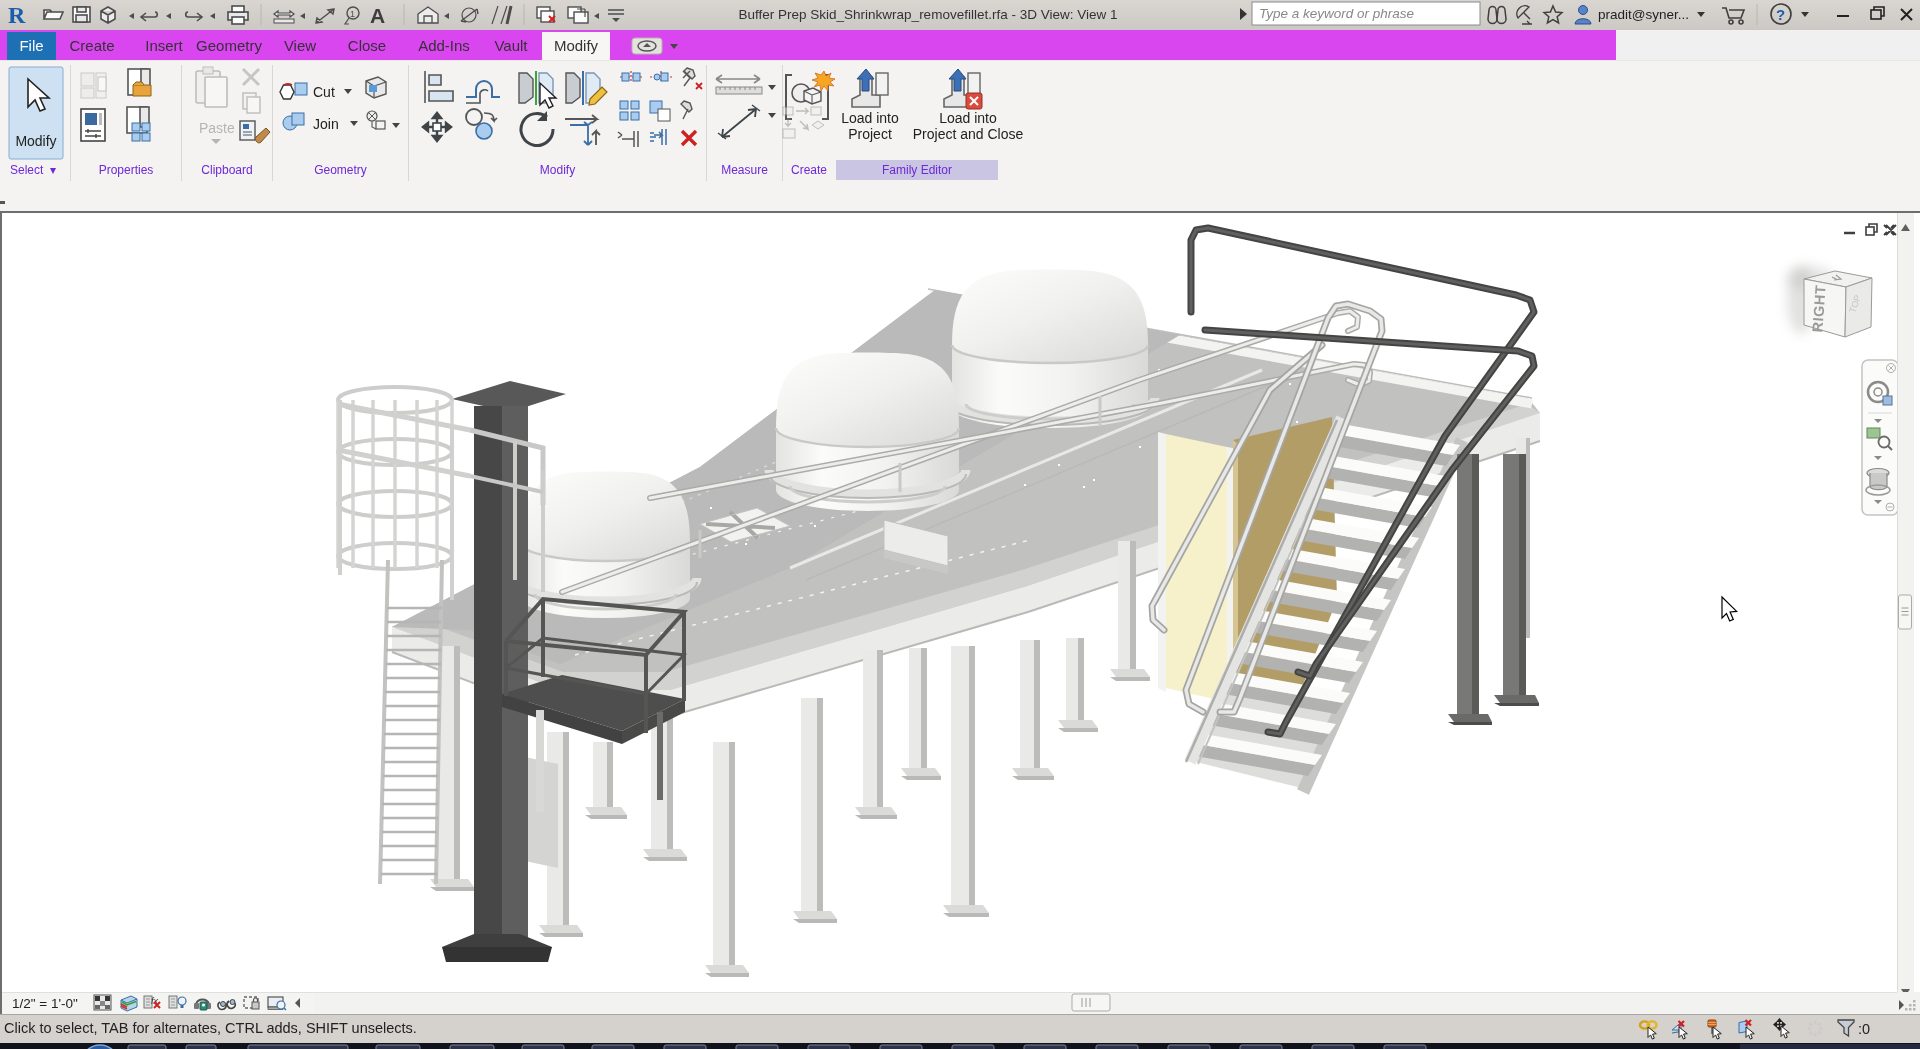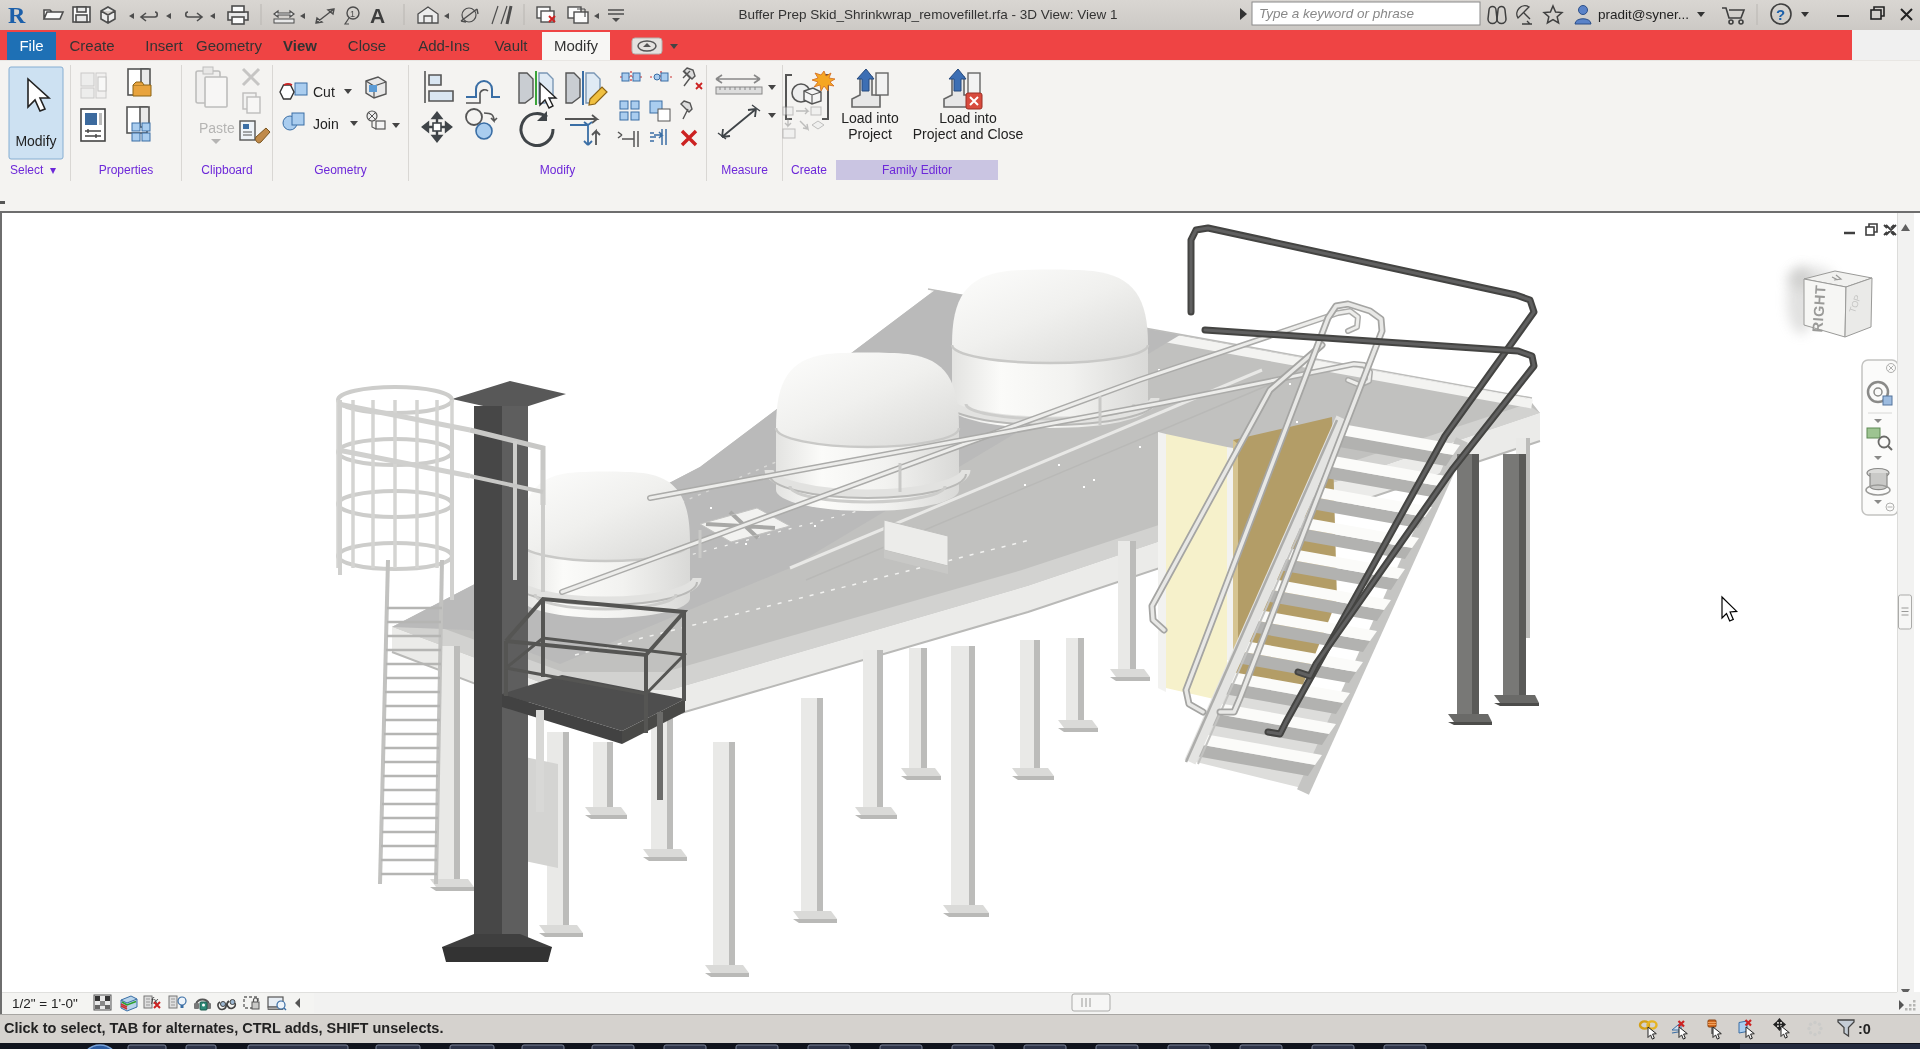--- a/index.html
+++ b/index.html
@@ -1,25 +1,25 @@
 <!DOCTYPE html>
 <html><head>
 <meta charset="utf-8">
 <style>
 * { margin:0; padding:0; box-sizing:border-box; }
 html,body { width:1920px; height:1049px; overflow:hidden; font-family:"Liberation Sans", sans-serif; background:#f0f0f0; }
 #titlebar { position:absolute; left:0; top:0; width:1920px; height:30px; background:linear-gradient(#d9d6d2,#ccc9c5); }
-#tabbar { position:absolute; left:0; top:30px; width:1852px; height:30px; background:#ef4444; }
+#tabbar { position:absolute; left:0; top:30px; width:1616px; height:30px; background:#d946ef; }
 .tab { position:absolute; top:2px; height:28px; line-height:28px; font-size:15px; color:#333; text-align:center; }
 #ribbon { position:absolute; left:0; top:60px; width:1920px; height:151px; background:#f4f3f1; border-top:1px solid #e8e6e3; }
 .plabel { position:absolute; top:99px; height:20px; line-height:20px; font-size:12px; color:#6d28d9; text-align:center; }
 .psep { position:absolute; top:4px; height:116px; width:1px; background:#d9d7d4; }
 #optionstrip { position:absolute; left:0; top:186px; width:1920px; height:25px; background:#f4f3f1; }
 #viewport { position:absolute; left:0; top:211px; width:1920px; height:803px; background:#fff; border-top:2px solid #6e6e6e; border-left:2px solid #6e6e6e; }
-#statusbar { position:absolute; left:0; top:1014px; width:1920px; height:29px; background:#d5d2ce; border-top:1px solid #a8a6a3; font-size:14.5px; color:#222;font-weight:bold; }
+#statusbar { position:absolute; left:0; top:1014px; width:1920px; height:29px; background:#d5d2ce; border-top:1px solid #a8a6a3; font-size:14.5px; color:#222; }
 #taskbar { position:absolute; left:0; top:1043px; width:1920px; height:6px; background:#10131c; }
 </style>
 </head>
 <body>
 <div id="titlebar">
 <svg width="1920" height="30" style="position:absolute;left:0;top:0;">
 
  <text x="8" y="23" font-size="24" font-weight="bold" fill="#1b5faa" font-family="Liberation Serif">R</text>
  <g stroke="#4d4d4d" fill="none" stroke-width="1.6">
 
@@ -120,21 +120,21 @@
         <path d="M1874 10 v-3 h10 v9 h-3"></path>
   <path d="M1901 9 l11 11 M1912 9 l-11 11" stroke-width="2"></path>
  </g>
 </svg>
 </div>
 <div id="tabbar">
   <div class="tab" style="left:7px;width:49px;background:#1e70b5;color:#fff;">File</div>
   <div class="tab" style="left:66px;width:52px;">Create</div>
   <div class="tab" style="left:136px;width:56px;">Insert</div>
   <div class="tab" style="left:190px;width:78px;">Geometry</div>
-  <div class="tab" style="left:274px;width:52px;font-weight:bold;">View</div>
+  <div class="tab" style="left:274px;width:52px;">View</div>
   <div class="tab" style="left:332px;width:70px;">Close</div>
   <div class="tab" style="left:408px;width:72px;">Add-Ins</div>
   <div class="tab" style="left:486px;width:50px;">Vault</div>
   <div class="tab" style="left:542px;width:68px;background:#f7f6f4;">Modify</div>
   <svg width="60" height="30" style="position:absolute;left:630px;top:0;">
    <rect x="2" y="8" width="30" height="16" rx="3" fill="#e4e2df" stroke="#b5b2ae"></rect>
    <ellipse cx="17" cy="16" rx="9" ry="5" fill="none" stroke="#555" stroke-width="1.5"></ellipse>
    <path d="M13 17 l4 -4 l4 4 z" fill="#555"></path>
    <path d="M40 14 l8 0 l-4 5 z" fill="#444"></path>
   </svg>

